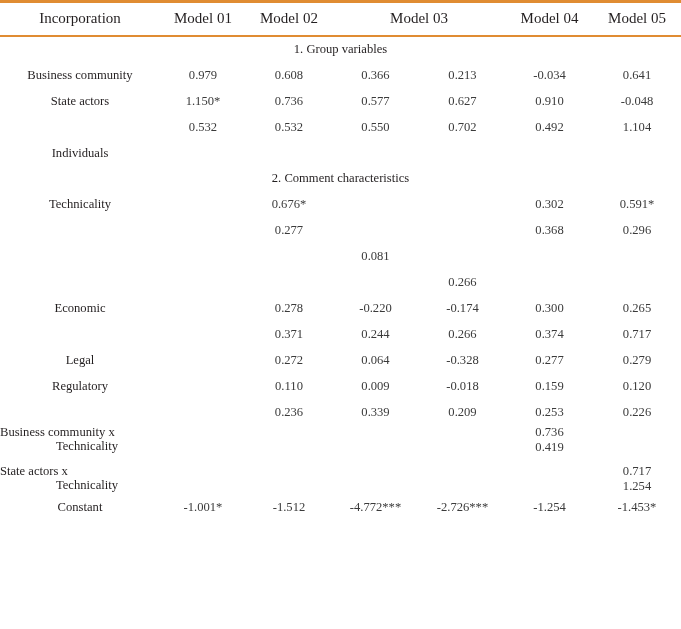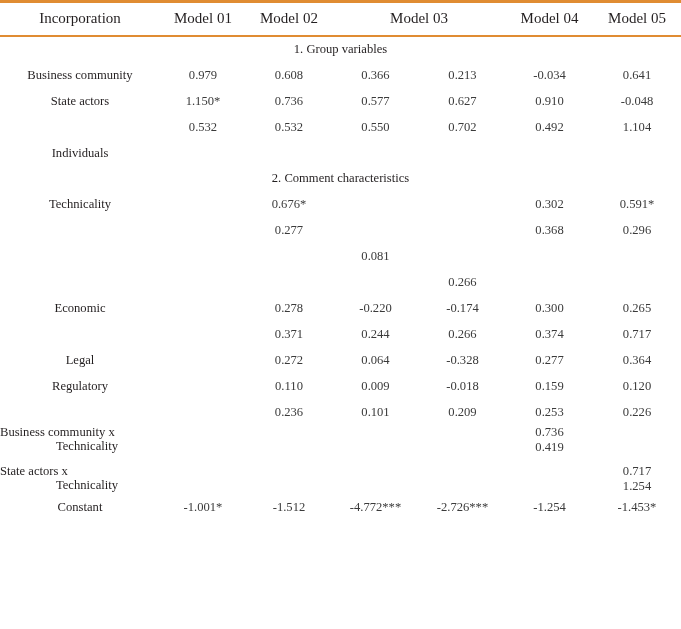--- a/index.html
+++ b/index.html
@@ -214,37 +214,37 @@
         <td class="se">0.717</td>
       </tr>
 
       <tr>
         <td class="lbl">Legal</td>
         <td class="coef"></td>
         <td class="coef">0.272</td>
         <td class="coef">0.064</td>
         <td class="coef">-0.328</td>
         <td class="coef">0.277</td>
-        <td class="coef">0.364</td>
+        <td class="coef">0.279</td>
       </tr>
 
       <tr>
         <td class="lbl">Regulatory</td>
         <td class="coef"></td>
         <td class="coef">0.110</td>
         <td class="coef">0.009</td>
         <td class="coef">-0.018</td>
         <td class="coef">0.159</td>
         <td class="coef">0.120</td>
       </tr>
       <tr>
         <td class="lbl"></td>
         <td class="se"></td>
         <td class="se">0.236</td>
-        <td class="se">0.101</td>
+        <td class="se">0.339</td>
         <td class="se">0.209</td>
         <td class="se">0.253</td>
         <td class="se">0.226</td>
       </tr>
 
 
       <tr>
         <td class="lbl">
           <span class="two-line">
             <span class="l1">Business community x</span>

